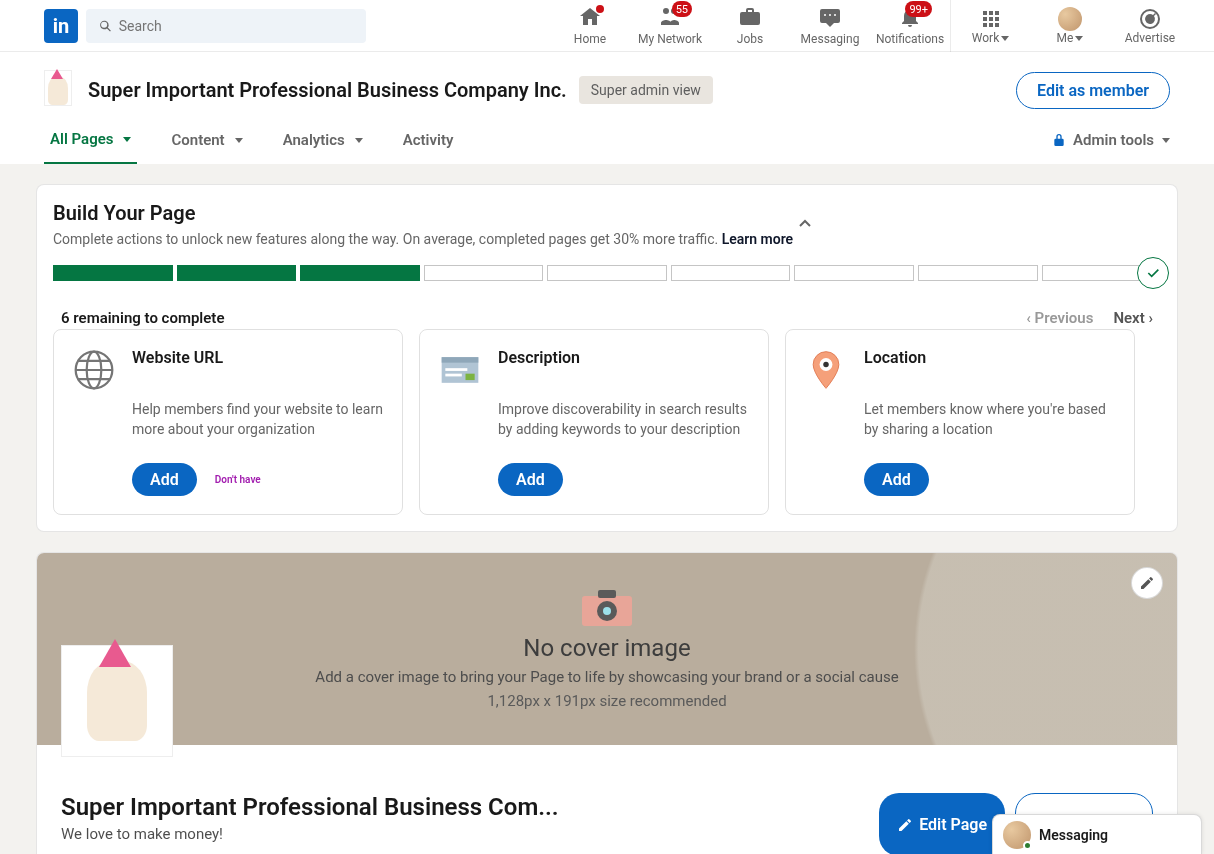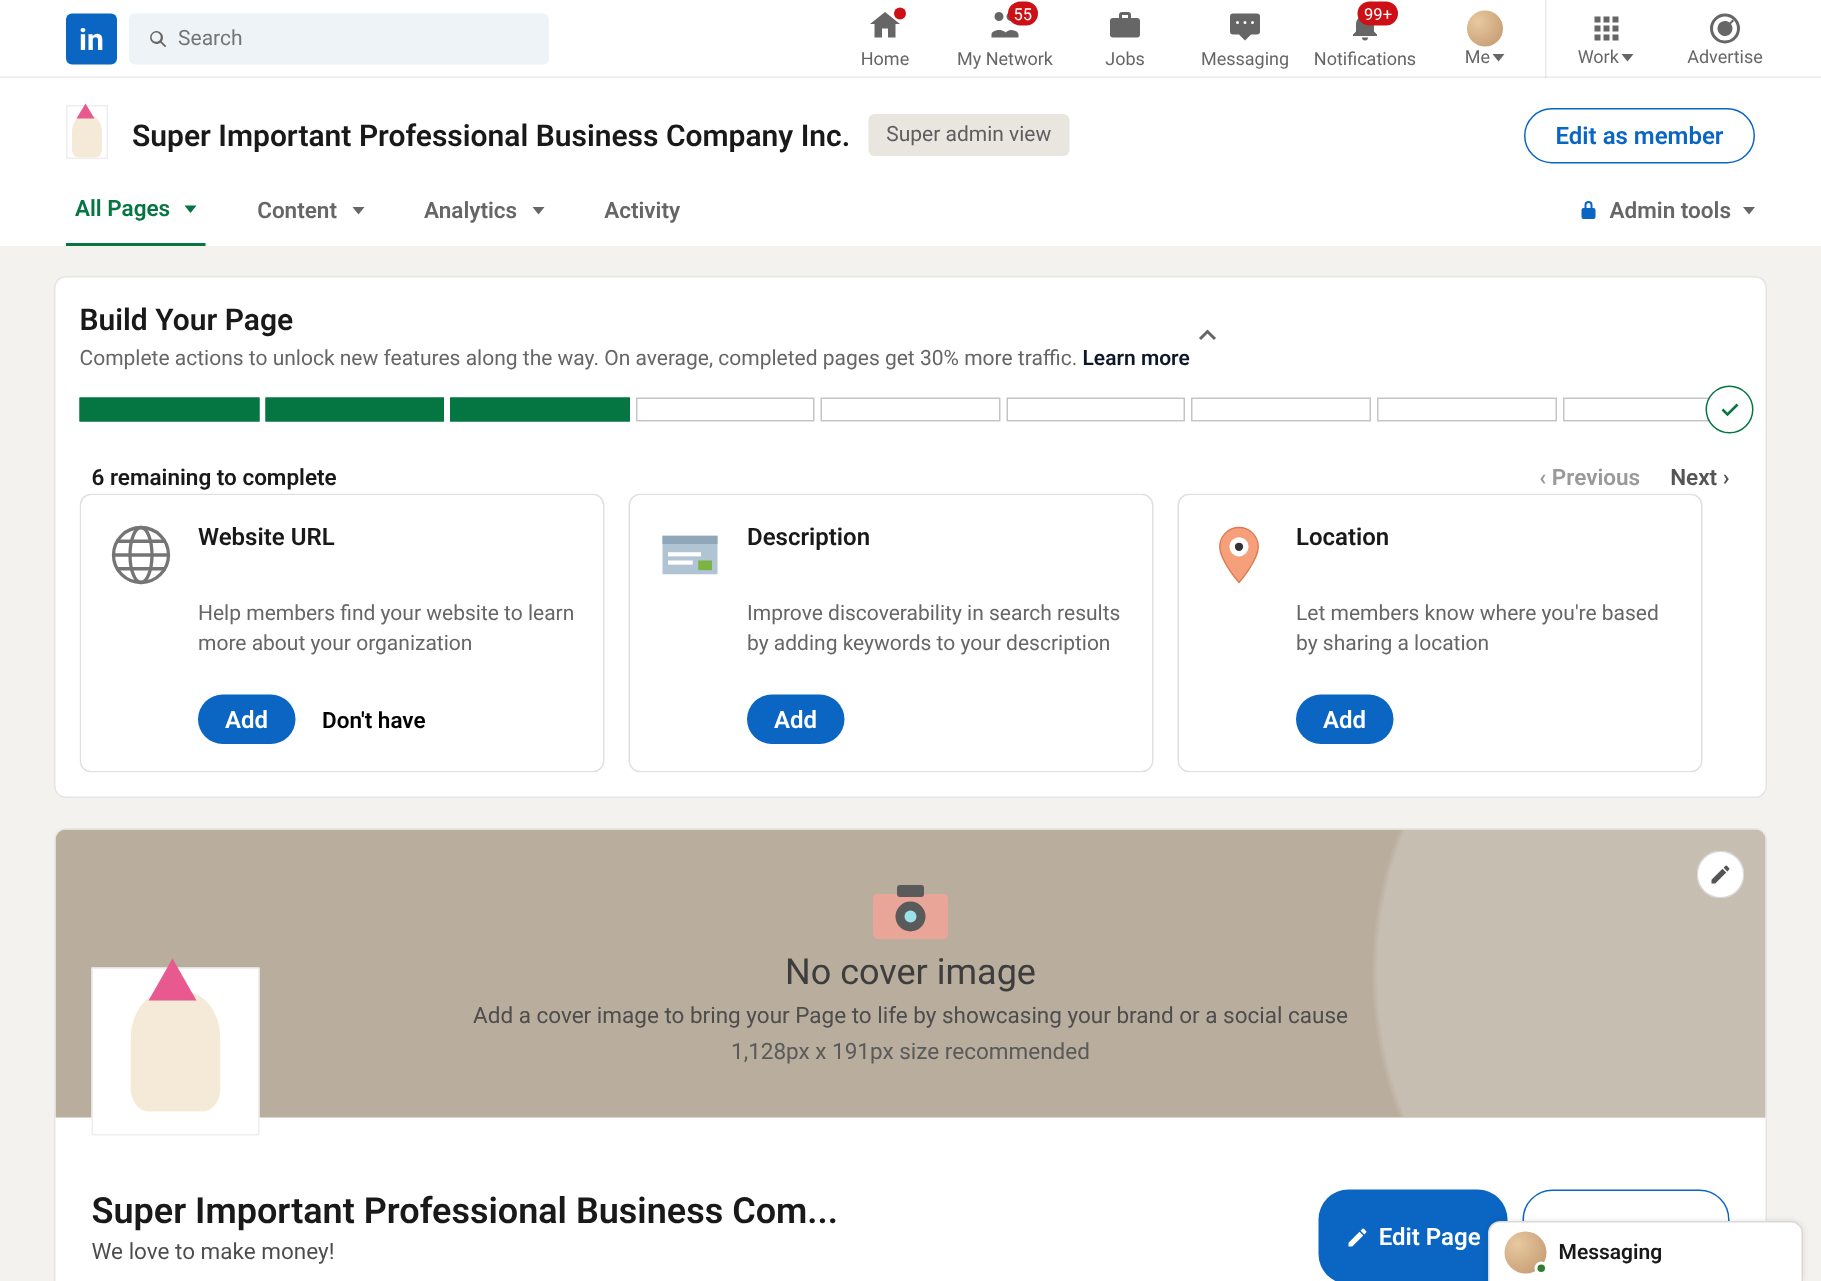--- a/index.html
+++ b/index.html
@@ -66,21 +66,21 @@
 .pager .next { color: #555; cursor: pointer; }
 
 .build-cards { display: flex; gap: 16px; margin-top: 2px; overflow: hidden; }
 .build-item { flex: 0 0 350px; border: 1px solid rgba(0,0,0,0.12); border-radius: 8px; padding: 18px; display: flex; flex-direction: column; }
 .build-item-head { display: flex; gap: 16px; align-items: flex-start; margin-bottom: 8px; }
 .build-icon { width: 44px; height: 44px; flex-shrink: 0; }
 .build-item-title { font-size: 16px; font-weight: 600; color: rgba(0,0,0,0.9); }
 .build-item-desc { font-size: 14px; color: #666; margin-left: 60px; line-height: 1.4; }
 .build-item-actions { margin-left: 60px; margin-top: 24px; display: flex; gap: 18px; align-items: center; }
 .btn-blue { background: #0a66c2; color: #fff; border: none; font-weight: 600; font-size: 16px; padding: 7px 18px; border-radius: 20px; cursor: pointer; }
-.btn-ghost { color: #000000; font-weight: 600; font-size: 15px; cursor: pointer; }
+.btn-ghost { color: #a21caf; font-weight: 600; font-size: 10px; cursor: pointer; }
 
 
 .cover-card { background: #fff; border: 1px solid rgba(0,0,0,0.1); border-radius: 8px; overflow: hidden; position: relative; }
 .cover { height: 192px; background: #b9ad9d; display: flex; flex-direction: column; align-items: center; justify-content: center; gap: 6px; position: relative; }
 .cover-arc { position: absolute; right: 0; top: 0; width: 420px; height: 100%; background: radial-gradient(circle at 100% 50%, #d0cabe 60%, transparent 61%); opacity: 0.6; }
 .cover-title { font-size: 24px; color: #3d3d3d; font-weight: 400; z-index: 1; }
 .cover-sub { font-size: 15px; color: #4d4d4d; z-index: 1; }
 .cover-dim { font-size: 15px; color: #5a5a5a; z-index: 1; }
 .camera-icon { z-index: 1; }
 .edit-cover { position: absolute; right: 14px; top: 14px; width: 32px; height: 32px; border-radius: 50%; background: #fff; border: 1px solid rgba(0,0,0,0.15); display: flex; align-items: center; justify-content: center; cursor: pointer; z-index: 2; }
@@ -136,29 +136,29 @@
             <path d="M20 4H4a2 2 0 00-2 2v10a2 2 0 002 2h4l4 4 4-4h4a2 2 0 002-2V6a2 2 0 00-2-2zM7 11a1 1 0 110-2 1 1 0 010 2zm5 0a1 1 0 110-2 1 1 0 010 2zm5 0a1 1 0 110-2 1 1 0 010 2z"></path>
           </svg></div>
       <span>Messaging</span>
     </div>
     <div class="nav-item">
       <div class="nav-icon-wrap"><svg class="nav-icon" viewBox="0 0 24 24">
             <path d="M12 22a2 2 0 002-2h-4a2 2 0 002 2zm6-6V11a6 6 0 00-5-5.9V4a1 1 0 00-2 0v1.1A6 6 0 006 11v5l-2 2v1h16v-1l-2-2z"></path>
           </svg><span class="badge">99+</span></div>
       <span>Notifications</span>
     </div>
-    <div class="nav-item">
-      <div class="avatar-small"></div>
-      <span><span>Me</span><span class="caret"></span></span>
-    </div>
     <div class="nav-item divided">
       <svg class="nav-icon" viewBox="0 0 24 24">
           <path d="M4 4h4v4H4V4zm6 0h4v4h-4V4zm6 0h4v4h-4V4zM4 10h4v4H4v-4zm6 0h4v4h-4v-4zm6 0h4v4h-4v-4zM4 16h4v4H4v-4zm6 0h4v4h-4v-4zm6 0h4v4h-4v-4z"></path>
         </svg>
       <span><span>Work</span><span class="caret"></span></span>
+    </div>
+    <div class="nav-item">
+      <div class="avatar-small"></div>
+      <span><span>Me</span><span class="caret"></span></span>
     </div>
     <div class="nav-item">
       <svg class="nav-icon" viewBox="0 0 24 24">
           <path d="M12 2a10 10 0 100 20 10 10 0 000-20zm0 18a8 8 0 110-16 8 8 0 010 16zm4-11l2-2-1-1-2 2a5 5 0 101 1z"></path>
         </svg>
       <span>Advertise</span>
     </div>
   </div>
 </div>
 

